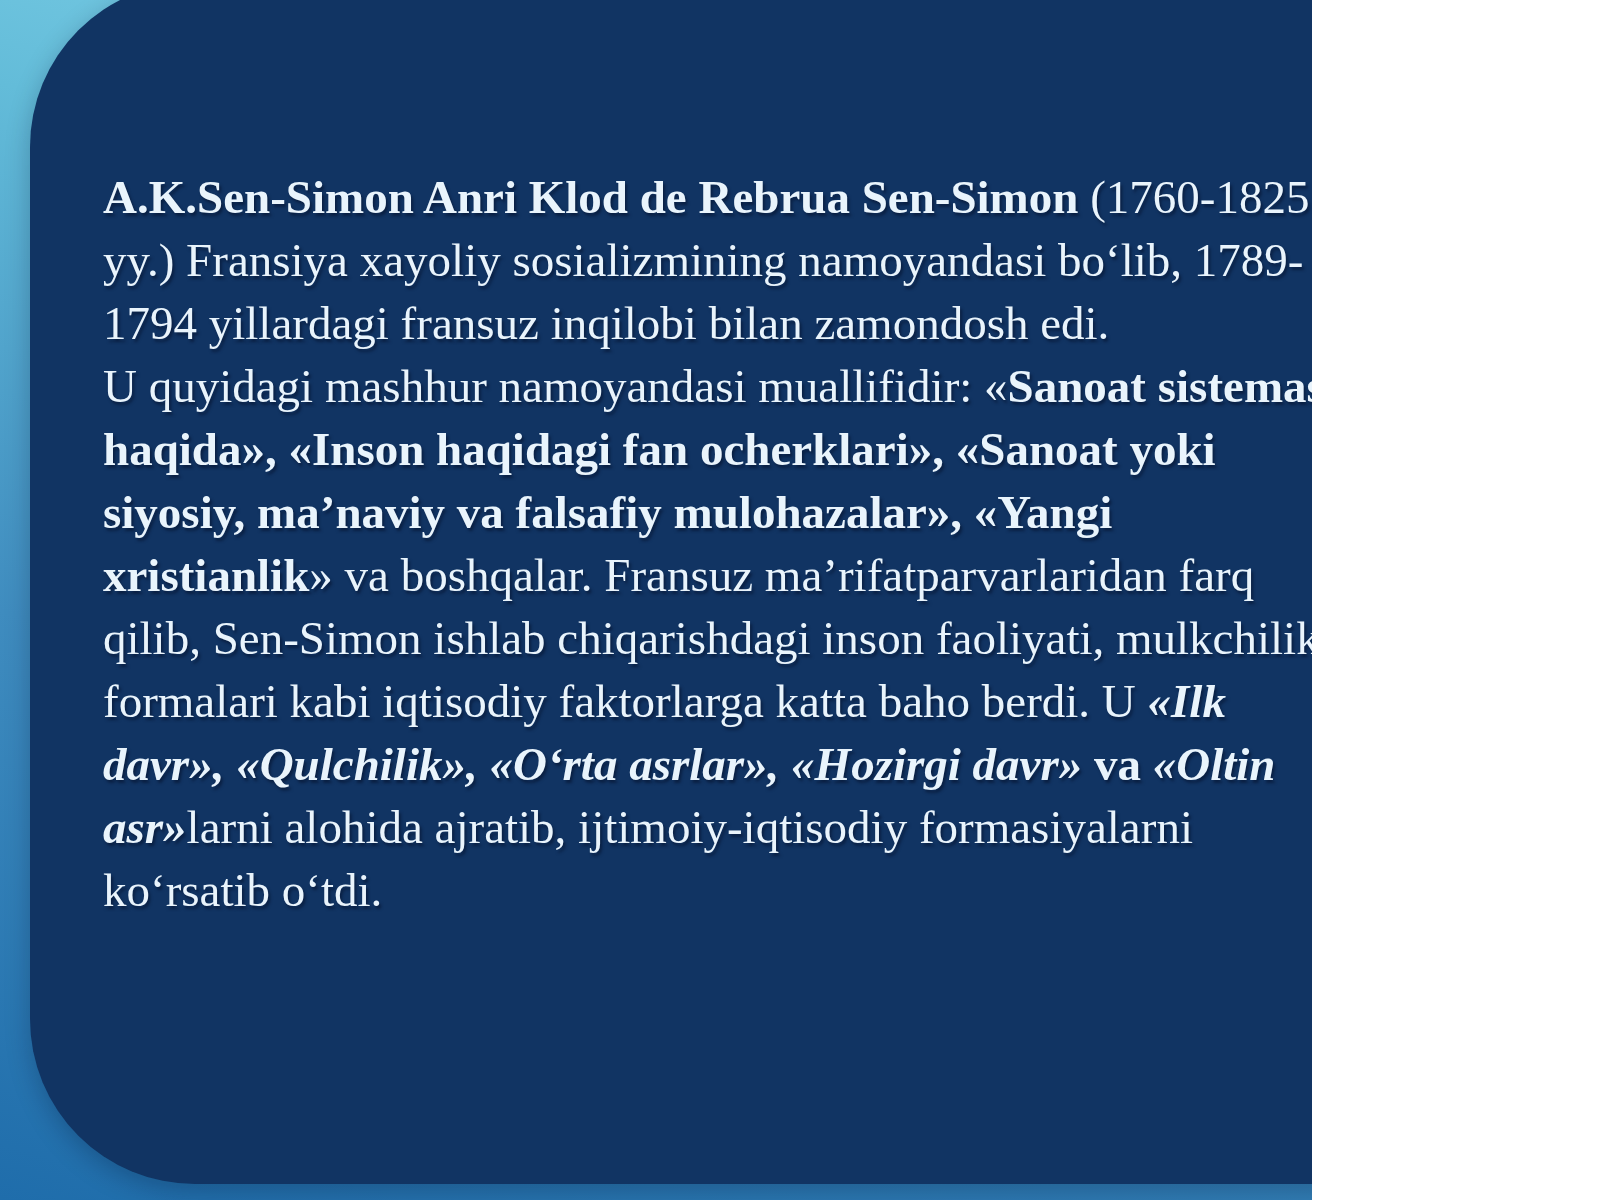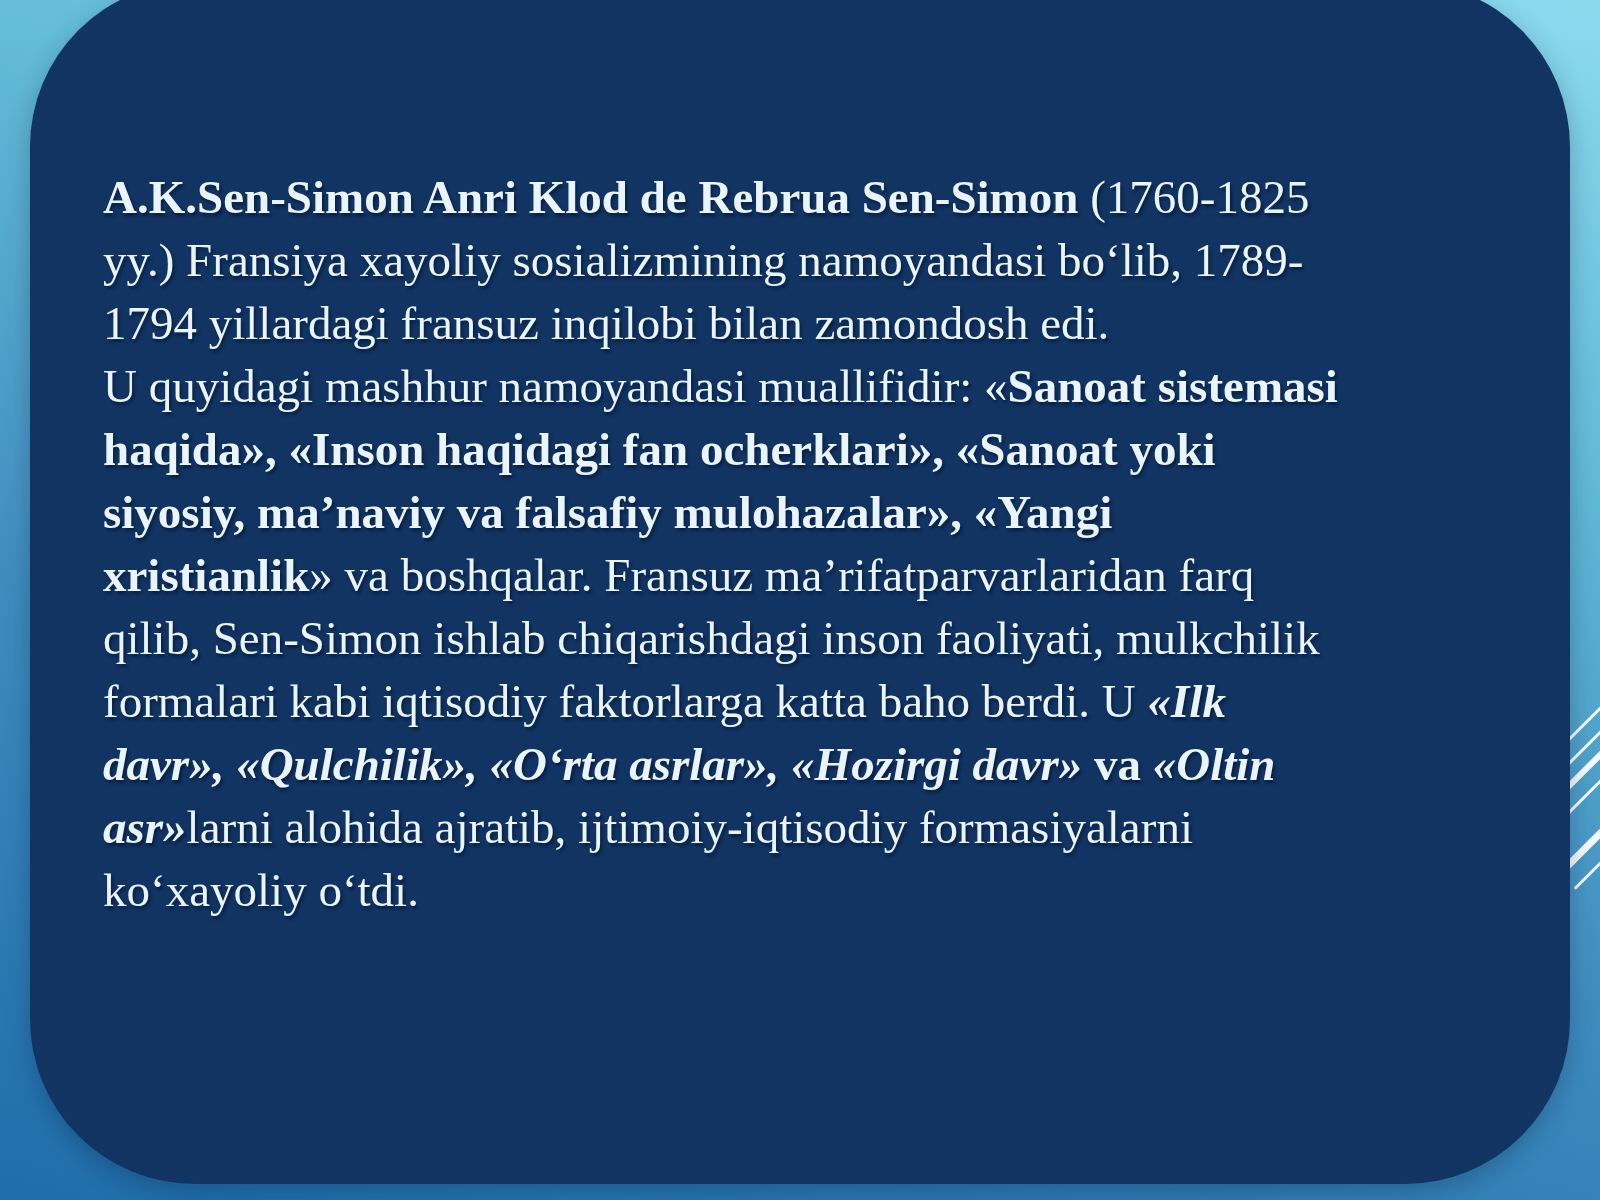--- a/index.html
+++ b/index.html
@@ -5,21 +5,21 @@
   html, body {
     margin: 0;
     padding: 0;
     width: 1600px;
     height: 1200px;
     overflow: hidden;
     font-family: "Liberation Serif", "DejaVu Serif", serif;
   }
   .stage {
     position: relative;
-    width: 1600px;
+    width: 1312px;
     height: 1200px;
     overflow: hidden;
     background: linear-gradient(15deg,
       var(--bg-bottom, #1f6dab) 0%,
       #3f8cbf 38%,
       #63bcd9 72%,
       var(--bg-top, #8cdaee) 100%);
   }
   
   .accent-lines {
@@ -96,16 +96,16 @@
 yy.) Fransiya xayoliy sosializmining namoyandasi bo‘lib, 1789-
 1794 yillardagi fransuz inqilobi bilan zamondosh edi.</span></div>
       <div class="para"><span class="seg-regular">U quyidagi mashhur namoyandasi muallifidir: «</span><span class="seg-bold">Sanoat sistemasi
 haqida», «Inson haqidagi fan ocherklari», «Sanoat yoki
 siyosiy, ma’naviy va falsafiy mulohazalar», «Yangi
 xristianlik</span><span class="seg-regular">» va boshqalar. Fransuz ma’rifatparvarlaridan farq
 qilib, Sen-Simon ishlab chiqarishdagi inson faoliyati, mulkchilik
 formalari kabi iqtisodiy faktorlarga katta baho berdi. U </span><span class="seg-bold-italic">«Ilk
 davr», «Qulchilik», «O‘rta asrlar», «Hozirgi davr»</span><span class="seg-bold"> va </span><span class="seg-bold-italic">«Oltin
 asr»</span><span class="seg-regular">larni alohida ajratib, ijtimoiy-iqtisodiy formasiyalarni
-ko‘xayoliy o‘tdi.</span></div>
+ko‘rsatib o‘tdi.</span></div>
     </div>
 
 </div>
 
 </body></html>

